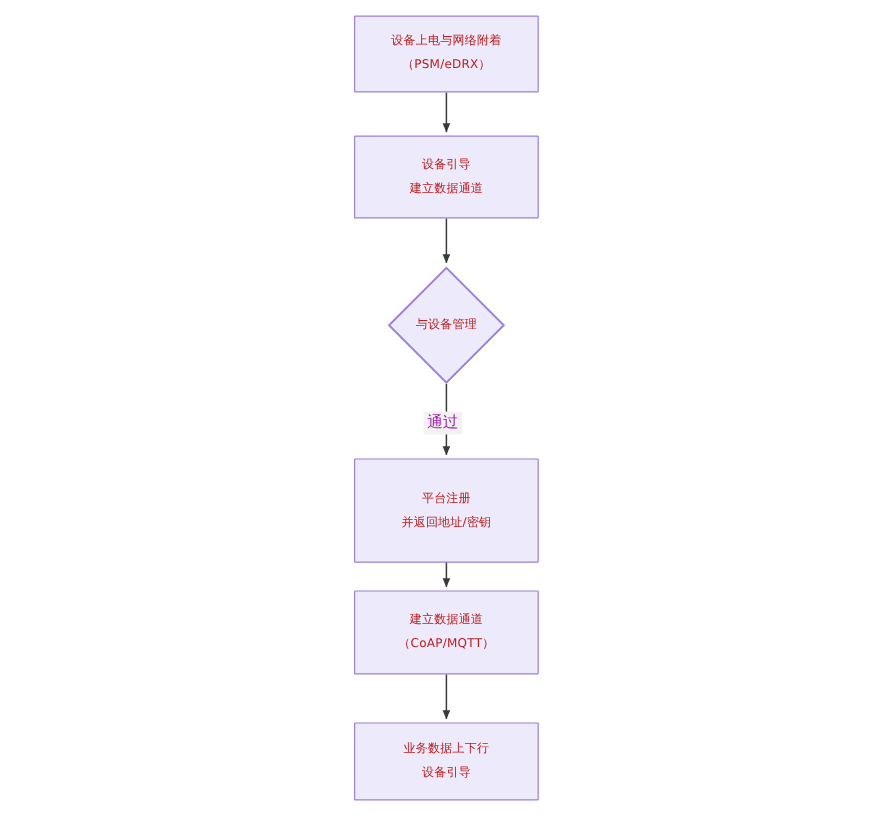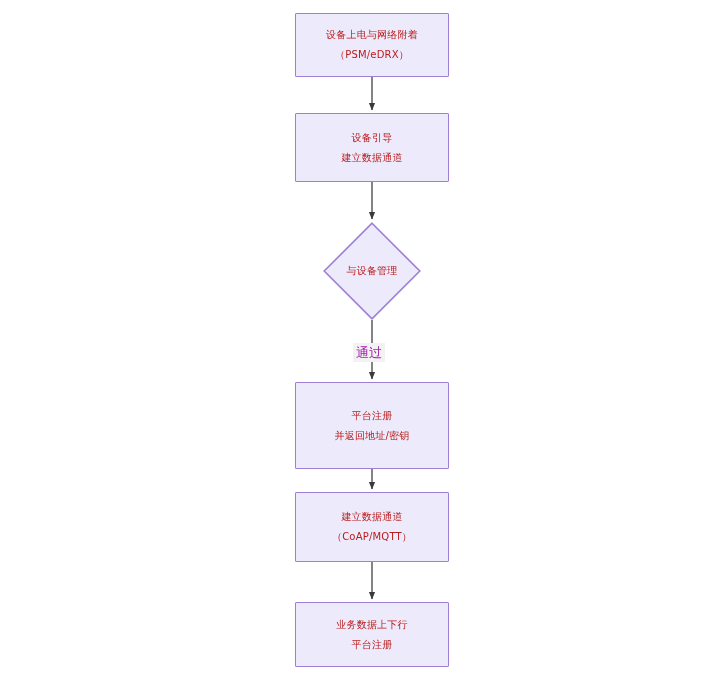--- a/index.html
+++ b/index.html
@@ -130,16 +130,16 @@
 并返回地址/密钥</div>
   </div>
 
   <div class="node node-rect" style="top:492px; height:70px;">
     <div class="node-label">建立数据通道
 （CoAP/MQTT）</div>
   </div>
 
   <div class="node node-rect" style="top:602px; height:65px;">
     <div class="node-label">业务数据上下行
-平台注册</div>
+设备引导</div>
   </div>
 
 </div>
 
 </body></html>

